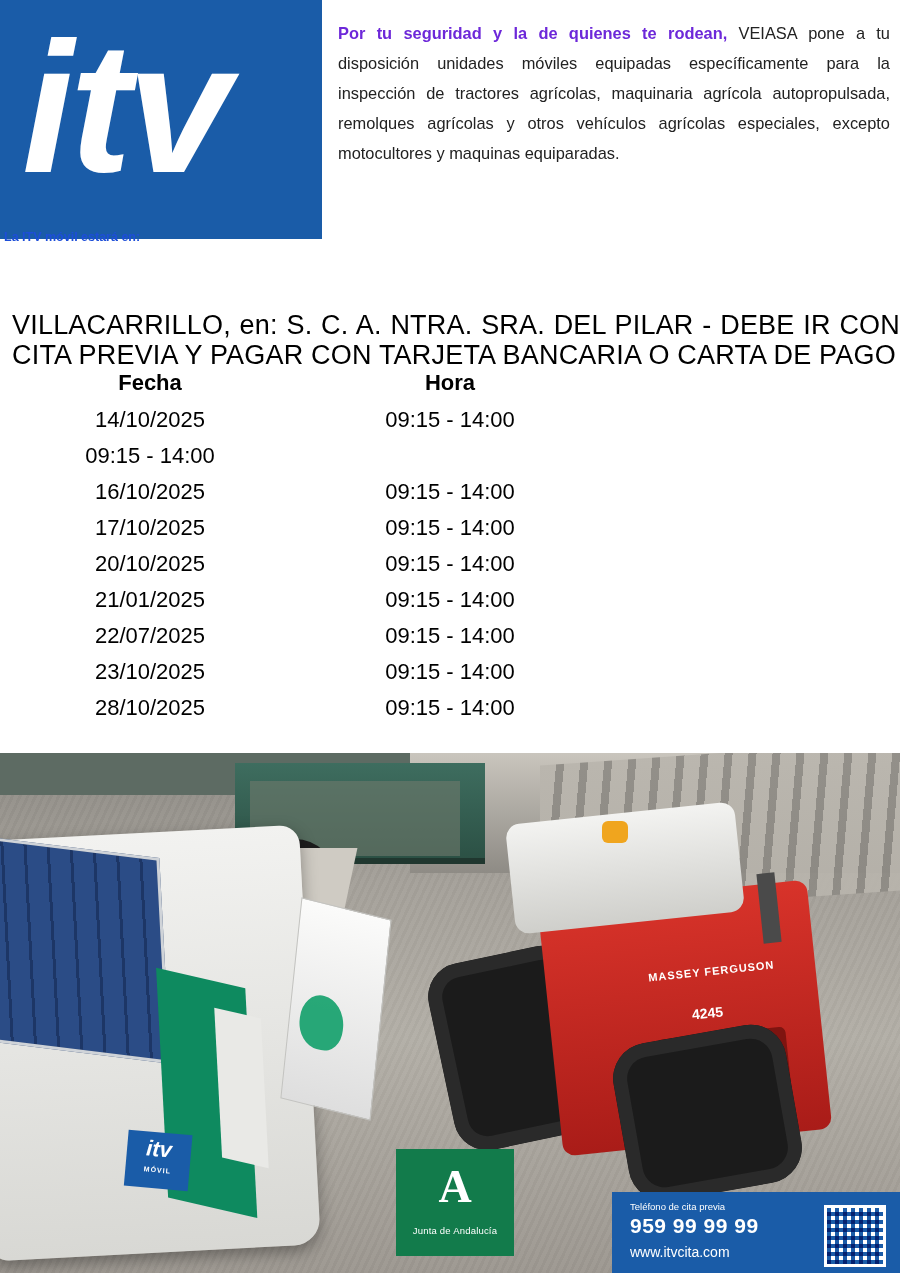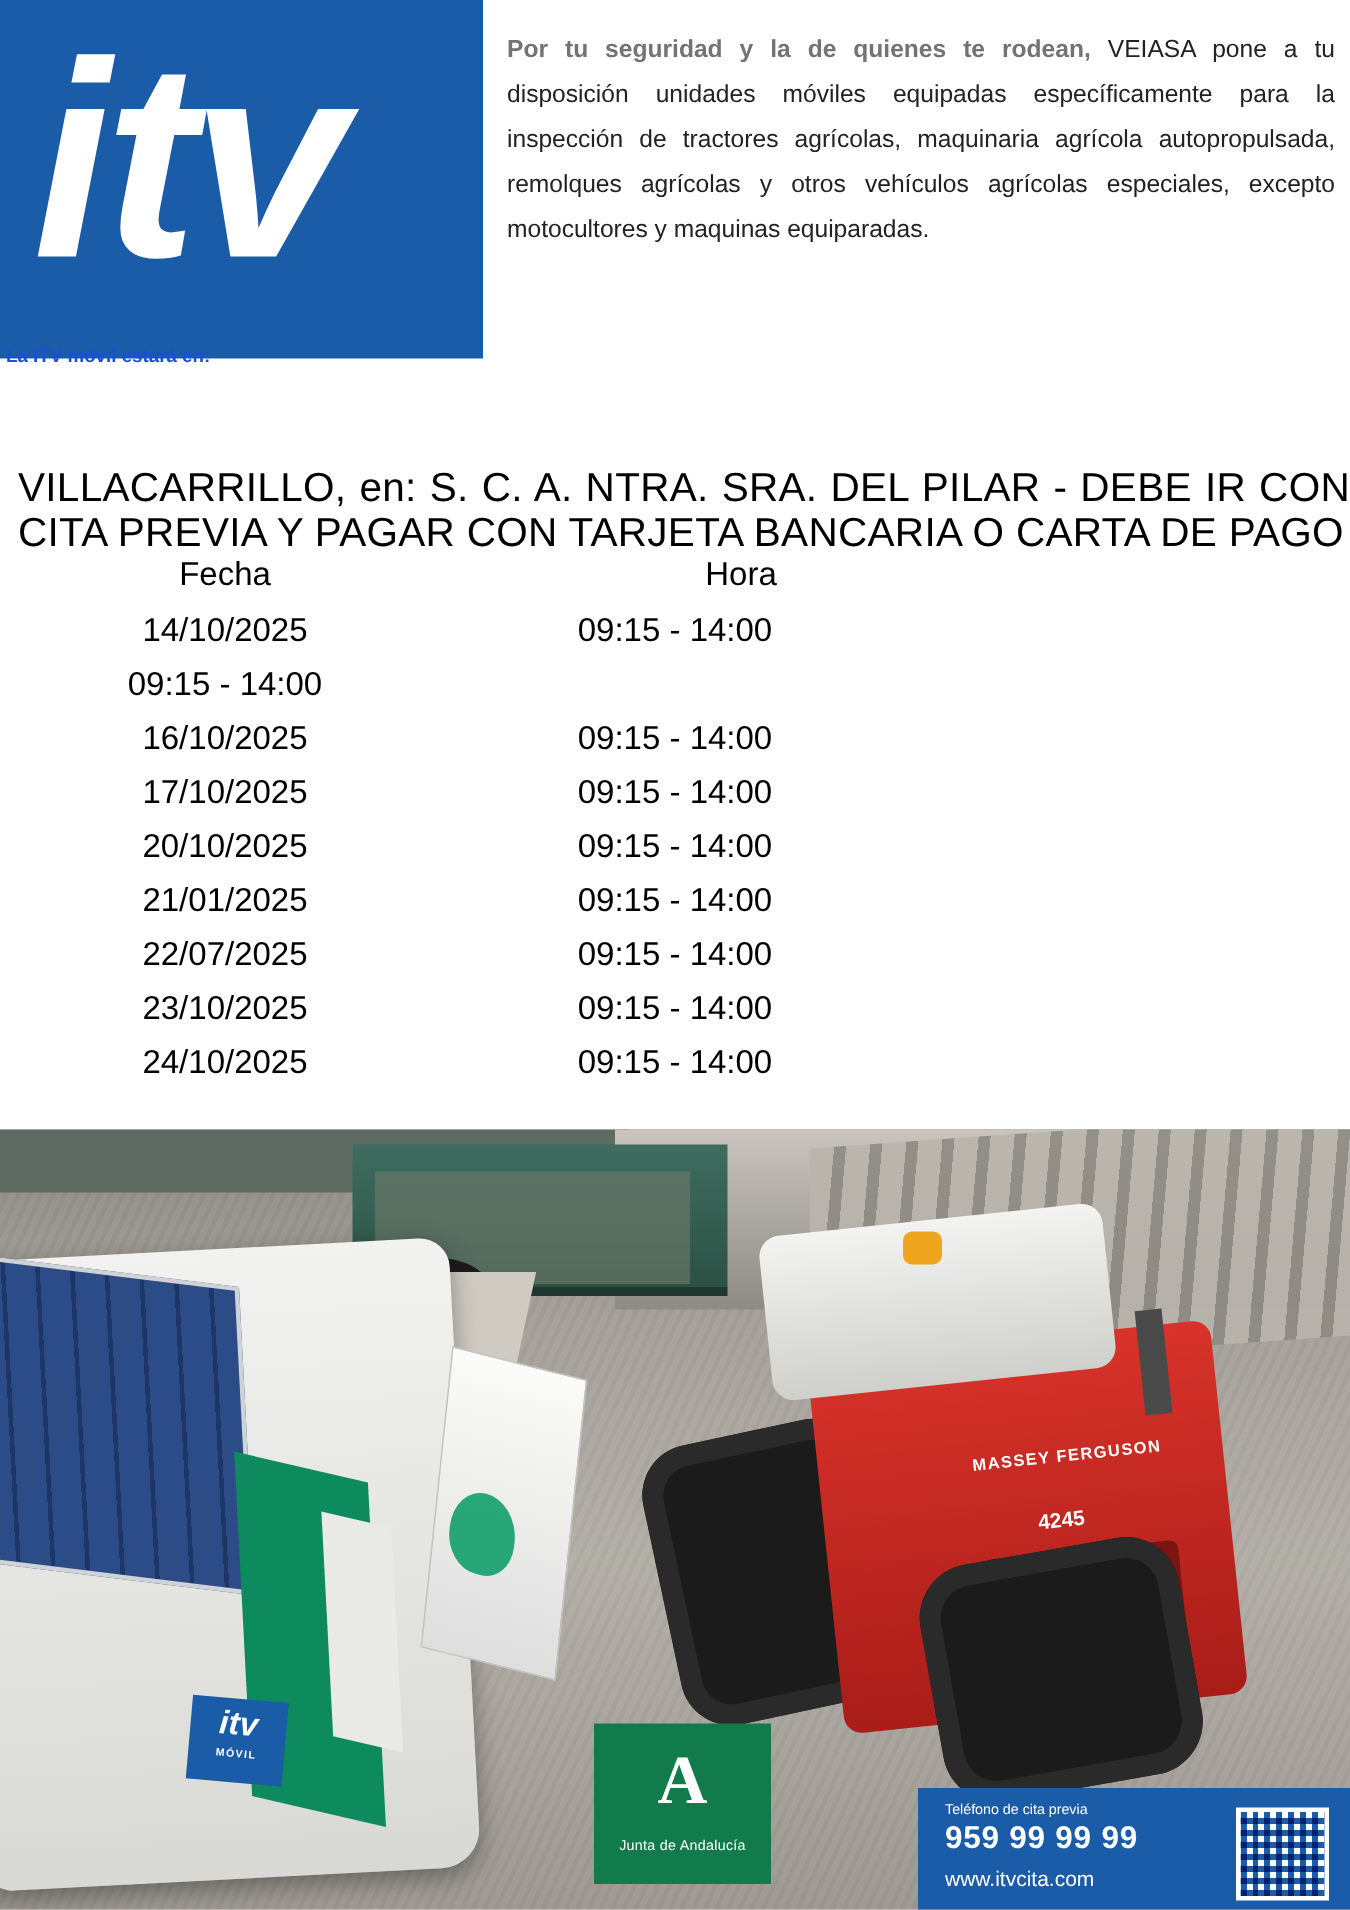--- a/index.html
+++ b/index.html
@@ -58,21 +58,21 @@
     position: absolute;
     top: 18px;
     left: 338px;
     width: 552px;
     font-size: 16.4px;
     line-height: 30px;
     text-align: justify;
     color: #222;
   }
   .intro .lead {
-    color: #737373;
+    color: #6d28d9;
     font-weight: bold;
   }
 
   
   .location {
     position: absolute;
     top: 272px;
     left: 12px;
     width: 888px;
     font-size: 27px;
@@ -85,23 +85,22 @@
   
   .schedule {
     position: absolute;
     top: 370px;
     left: 0;
     width: 900px;
   }
   .sched-head {
     display: flex;
     font-size: 22px;
-    font-weight: normal;
+    font-weight: bold;
     margin-bottom: 6px;
-    gap: 44px;
   }
   .sched-row {
     display: flex;
     font-size: 22px;
     line-height: 36px;
   }
   .col-date {
     width: 300px;
     text-align: center;
   }
@@ -442,21 +441,21 @@
       </div>
       <div class="sched-row">
         <div class="col-date">22/07/2025</div>
         <div class="col-time">09:15 - 14:00</div>
       </div>
       <div class="sched-row">
         <div class="col-date">23/10/2025</div>
         <div class="col-time">09:15 - 14:00</div>
       </div>
       <div class="sched-row">
-        <div class="col-date">24/10/2025</div>
+        <div class="col-date">28/10/2025</div>
         <div class="col-time">09:15 - 14:00</div>
       </div>
     </div>
 </div>
 
 <div class="photo">
   <div class="ground"></div>
   <div class="dark-strip"></div>
   <div class="wall-top"></div>
   <div class="wall-stripes"></div>

